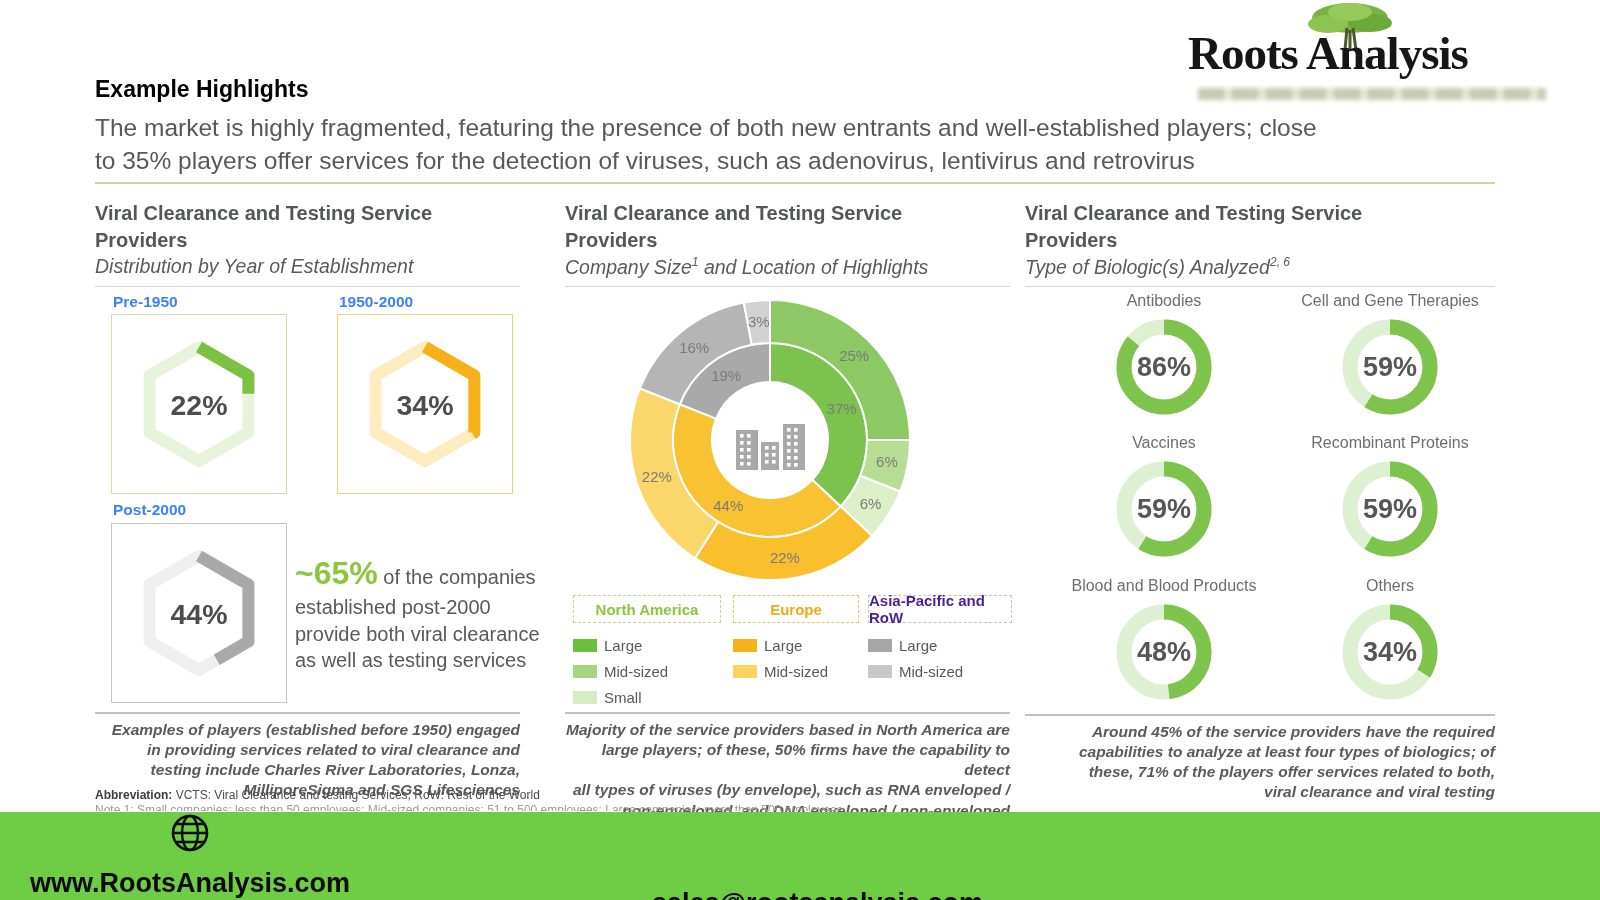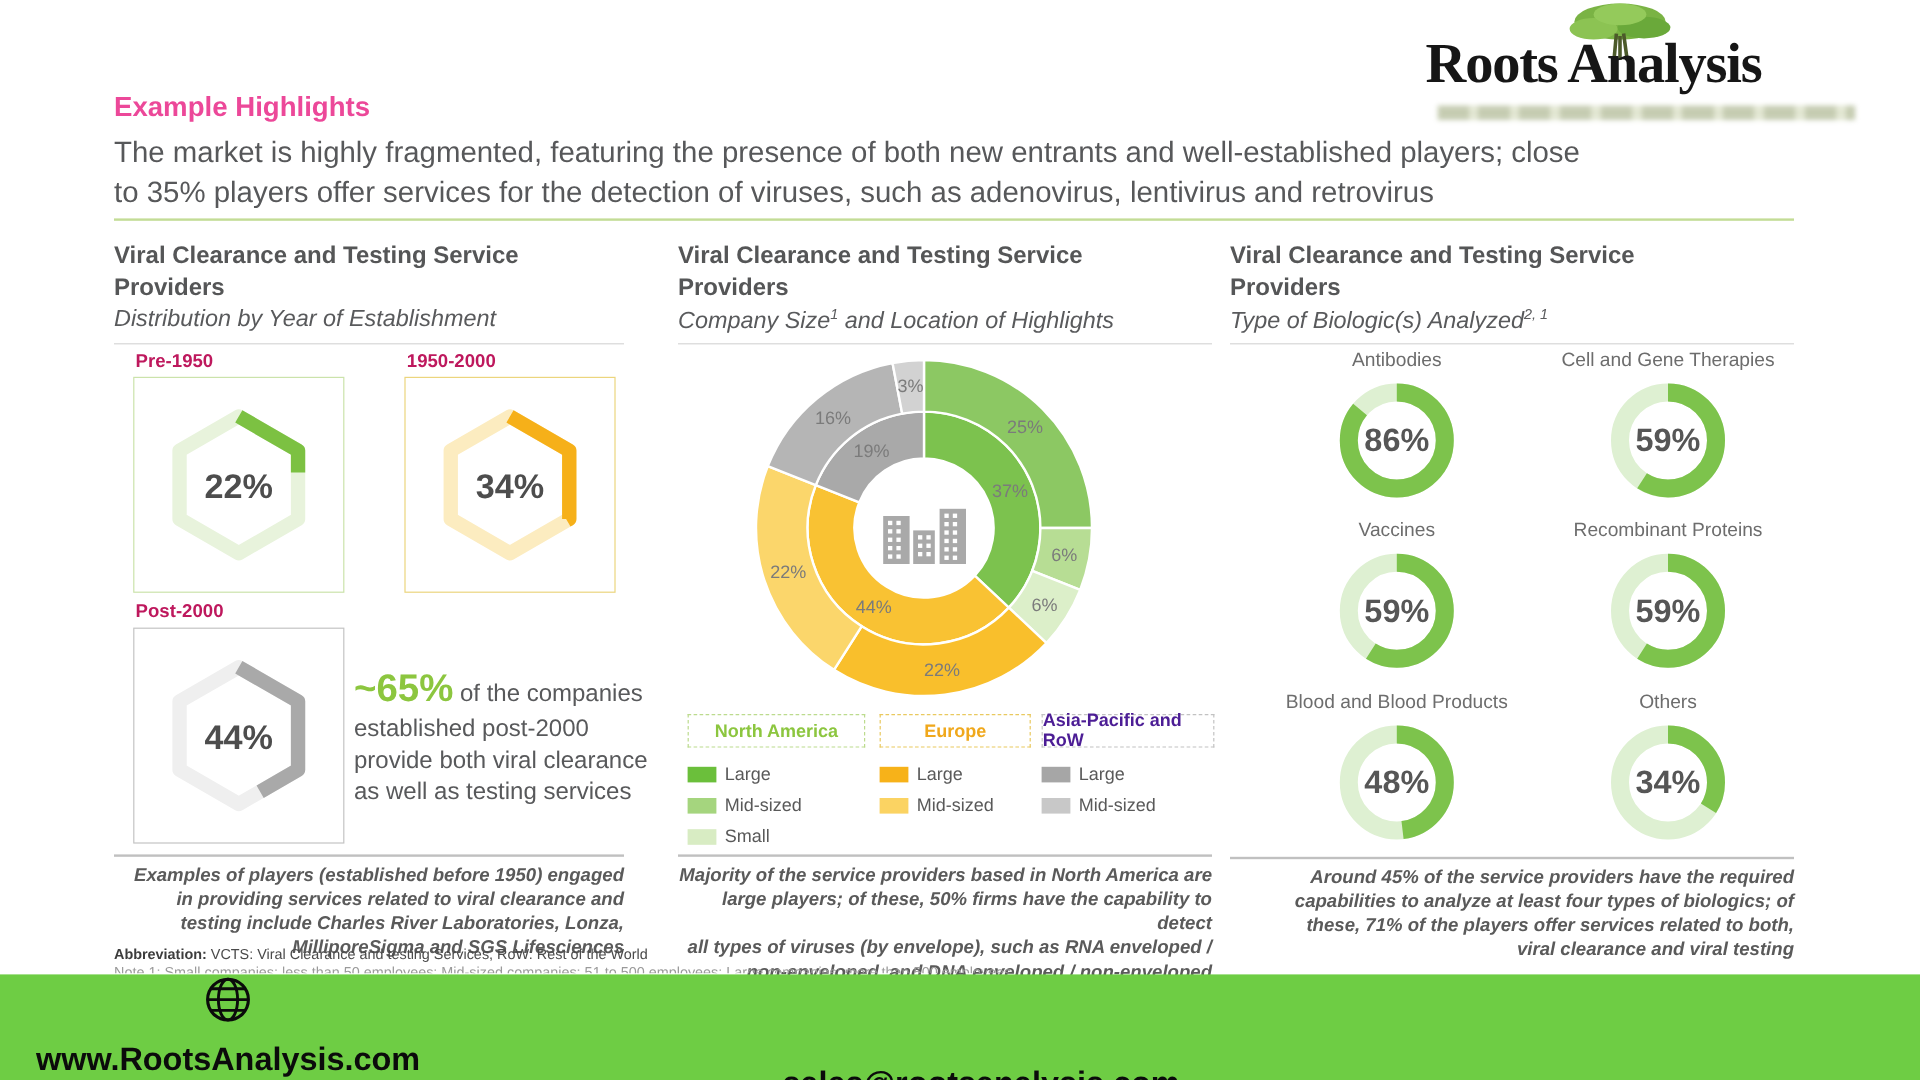--- a/index.html
+++ b/index.html
@@ -1,41 +1,41 @@
 <!DOCTYPE html>
 <html><head>
 <meta charset="utf-8">
 <style>
   html,body{margin:0;padding:0;background:#ffffff;}
   .slide{position:relative;width:1600px;height:900px;background:#ffffff;overflow:hidden;
          font-family:"Liberation Sans",sans-serif;color:#58595b;}
   .abs{position:absolute;}
   
-  .heading{left:95px;top:76px;font-size:23px;font-weight:bold;color:#ec4899;}
+  .heading{left:95px;top:76px;font-size:23px;font-weight:bold;color:#000000;}
   .intro{left:95px;top:112px;width:1400px;font-size:24.5px;line-height:1.33;color:#57585a;white-space:pre-line;}
   .intro-rule{left:95px;top:182px;width:1400px;height:2px;background:#c3dc96;}
   
   .logo{right:42px;top:4px;width:370px;height:104px;}
   .logo-word{position:absolute;left:0;top:22px;width:370px;font-family:"Liberation Serif",serif;
              font-size:47px;font-weight:600;color:#161616;letter-spacing:-1px;}
   .logo-tree{position:absolute;left:116px;top:-4px;}
   .logo-blur{position:absolute;left:10px;top:84px;width:348px;height:12px;opacity:.5;filter:blur(2px);
              background:repeating-linear-gradient(90deg,#8d9a66 0 26px,#c7d0a8 26px 34px);}
   
   .col{position:absolute;top:200px;}
   .col-title{position:absolute;left:0;top:0;font-size:20px;font-weight:bold;color:#555657;
              line-height:1.35;white-space:pre-line;}
   .col-sub{position:absolute;left:0;top:55px;font-size:19.5px;font-style:italic;color:#595a5c;}
   .col-sub sup{font-size:12px;}
   .title-rule{position:absolute;left:0;top:86px;height:1px;background:#d6d6d6;}
   .bottom-rule{position:absolute;left:0;height:2px;background:#c0c0c0;}
   .note{position:absolute;left:0;font-size:15.5px;font-weight:bold;font-style:italic;color:#5a5a5a;
         line-height:1.3;text-align:right;white-space:pre-line;}
   
-  .gauge-label{position:absolute;font-size:15.5px;font-weight:bold;color:#be185d;}
+  .gauge-label{position:absolute;font-size:15.5px;font-weight:bold;color:#3b82f6;}
   .gauge-box{position:absolute;width:174px;height:178px;border:1.5px solid;background:#fff;
              display:flex;align-items:center;justify-content:center;}
   .highlight{position:absolute;left:200px;top:352px;width:250px;font-size:20px;line-height:1.32;color:#58595b;}
   .highlight-value{font-size:32px;font-weight:bold;color:#8cc63f;}
   .abbrev{position:absolute;left:0;top:588px;width:470px;font-size:12px;color:#4a4a4a;white-space:nowrap;}
   .abbrev b{color:#3d3d3d;}
   .clipped-note{left:95px;top:803px;width:1400px;height:8px;overflow:hidden;font-size:12px;
                 line-height:14px;color:#9a9a9a;}
   
   .lg-box{position:absolute;height:26px;border:1.5px dashed;display:flex;align-items:center;
@@ -218,21 +218,21 @@
     <div class="bottom-rule" style="top:512px;width:445px;"></div>
     <div class="note" style="top:520px;width:445px;">Majority of the service providers based in North America are
 large players; of these, 50% firms have the capability to detect
 all types of viruses (by envelope), such as RNA enveloped /
 non-enveloped, and DNA enveloped / non-enveloped</div>
   </div>
 
   <div class="col" style="left:1025px;width:470px;">
     <div class="col-title">Viral Clearance and Testing Service
 Providers</div>
-    <div class="col-sub"><span>Type of Biologic(s) Analyzed</span><sup>2, 1</sup></div>
+    <div class="col-sub"><span>Type of Biologic(s) Analyzed</span><sup>2, 6</sup></div>
     <div class="title-rule" style="width:470px;"></div>
 
     <div class="donut-label" style="left:9px;top:92px;">Antibodies</div>
     <div class="donut-label" style="left:235px;top:92px;">Cell and Gene Therapies</div>
     <div class="donut-cell" style="left:85px;top:113px;"><svg viewBox="0 0 108 108" width="108" height="108">
           <circle cx="54" cy="54" r="40" fill="none" stroke="#def0d2" stroke-width="15"></circle>
           <circle cx="54" cy="54" r="40" fill="none" stroke="#7dc34c" stroke-width="15" stroke-dasharray="216.14157456697777 251.32741228718345" transform="rotate(-90 54 54)"></circle>
           <text x="54" y="63" text-anchor="middle" font-size="27" font-weight="bold" fill="#565656" font-family="Liberation Sans, sans-serif">86%</text>
         </svg></div>
     <div class="donut-cell" style="left:311px;top:113px;"><svg viewBox="0 0 108 108" width="108" height="108">

